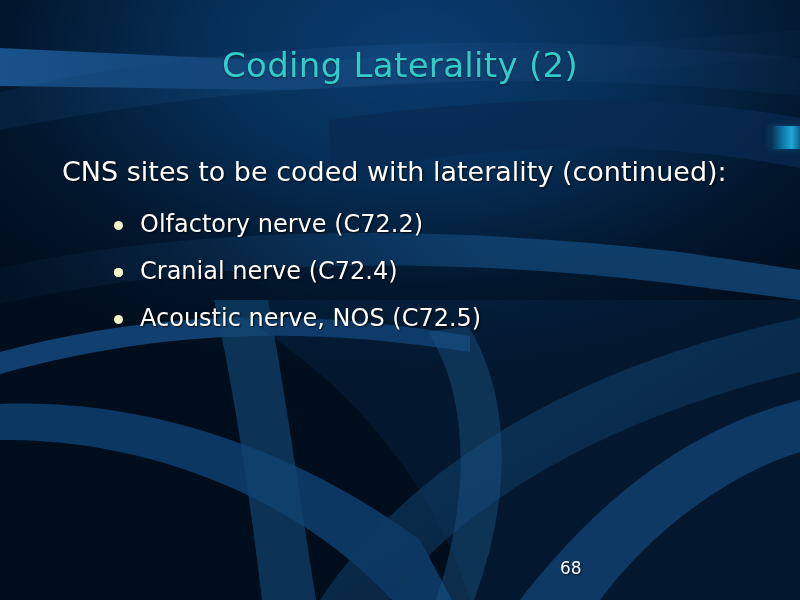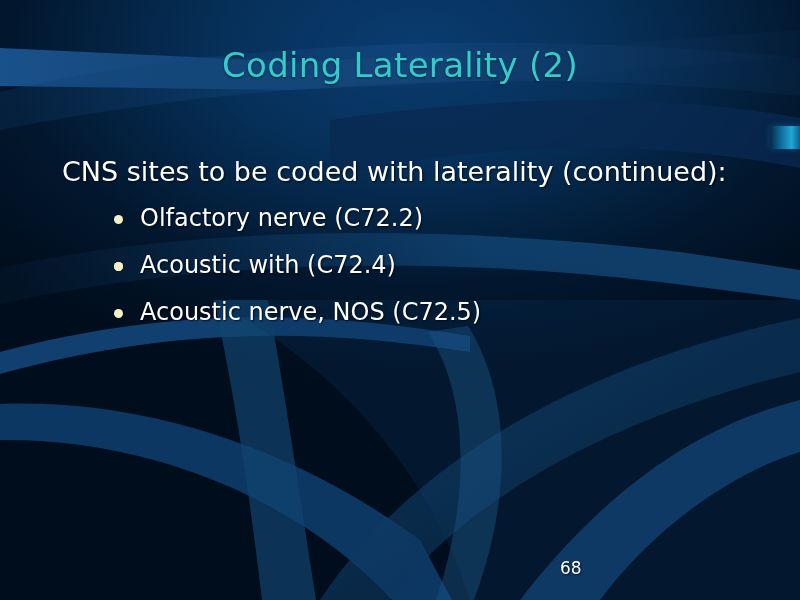--- a/index.html
+++ b/index.html
@@ -67,21 +67,21 @@
   .lvl1 {
     font-size: 27px;
     line-height: 35px;
     padding-left: 34px;
     text-indent: -34px;
     margin: 0 0 12px 0;
     text-shadow: 1px 1px 2px rgba(0,0,0,0.75);
   }
   .bullets {
     list-style: none;
-    margin: 14px 0 0 0;
+    margin: 20px 0 0 0;
     padding: 0;
   }
   .bullet-row {
     position: relative;
     font-size: 24px;
     line-height: 30px;
     padding-left: 78px;
     margin-bottom: 17px;
     text-shadow: 1px 1px 2px rgba(0,0,0,0.75);
   }
@@ -176,21 +176,21 @@
     <ul class="bullets">
       <li class="bullet-row">
         <span class="bullet-dot"></span>
         <span>Olfactory nerve (C72.2)</span>
       </li>
       <li class="bullet-row">
         <span class="bullet-dot"></span>
       </li>
       <li class="bullet-row">
         <span class="bullet-dot"></span>
-        <span>Acoustic with (C72.4)</span>
+        <span>Cranial nerve (C72.4)</span>
       </li>
       <li class="bullet-row">
         <span class="bullet-dot"></span>
         <span>Acoustic nerve, NOS (C72.5)</span>
       </li>
     </ul>
 
   </div>
 
   <div id="page-number">68</div>

